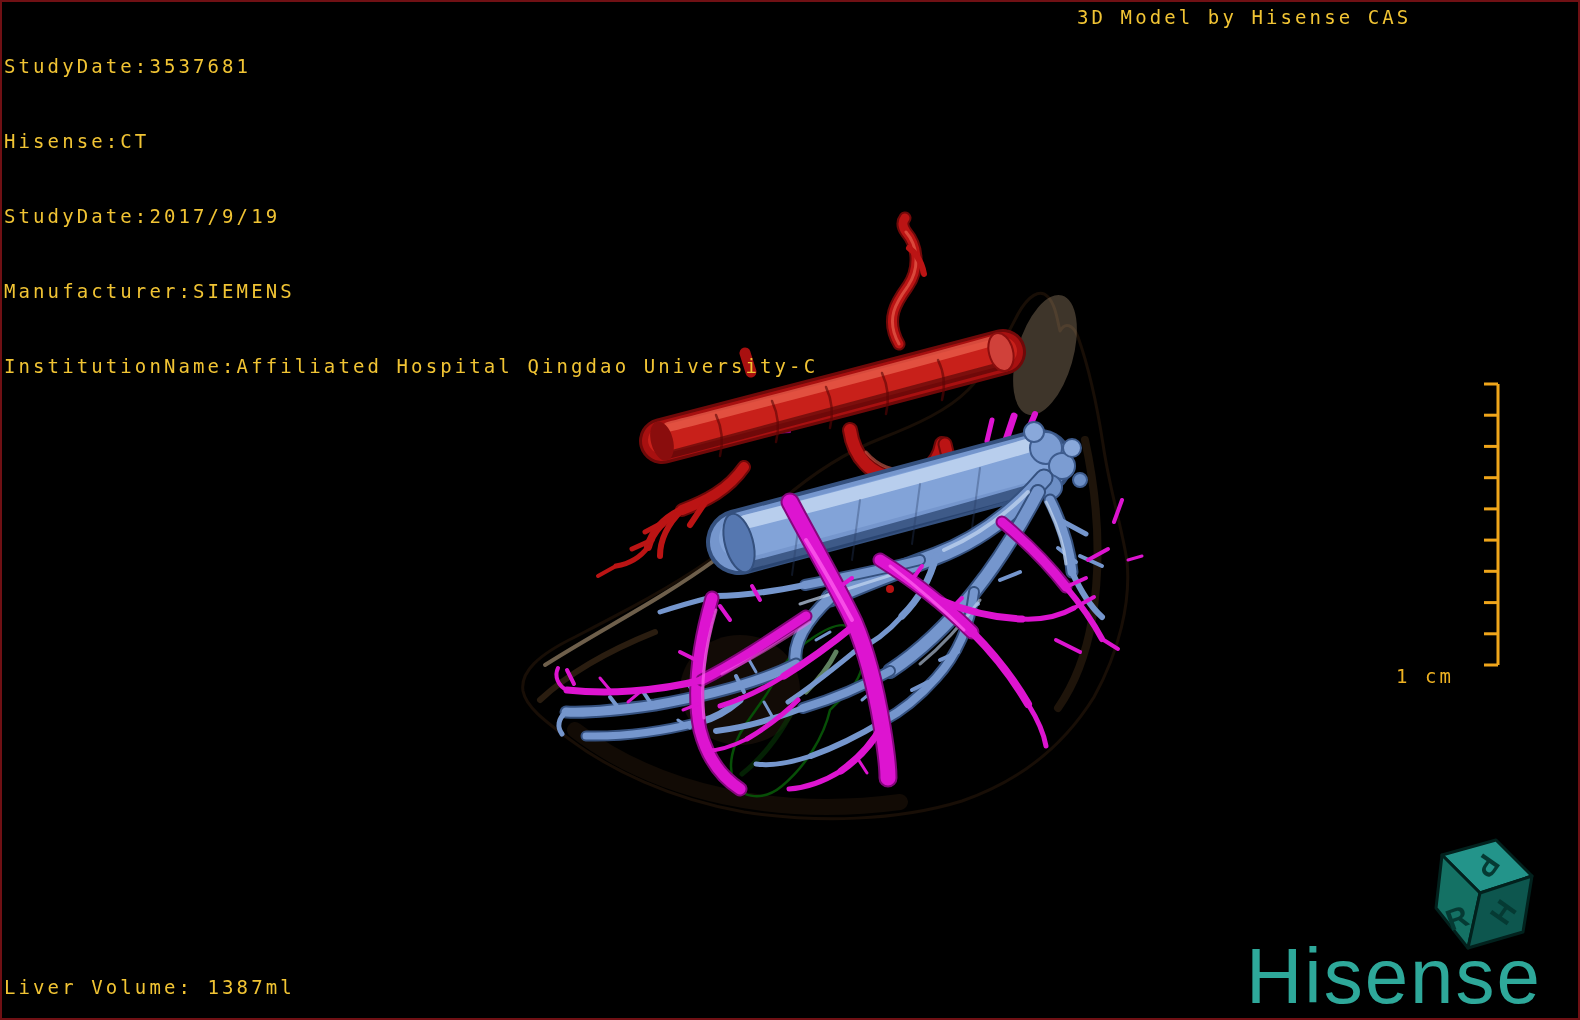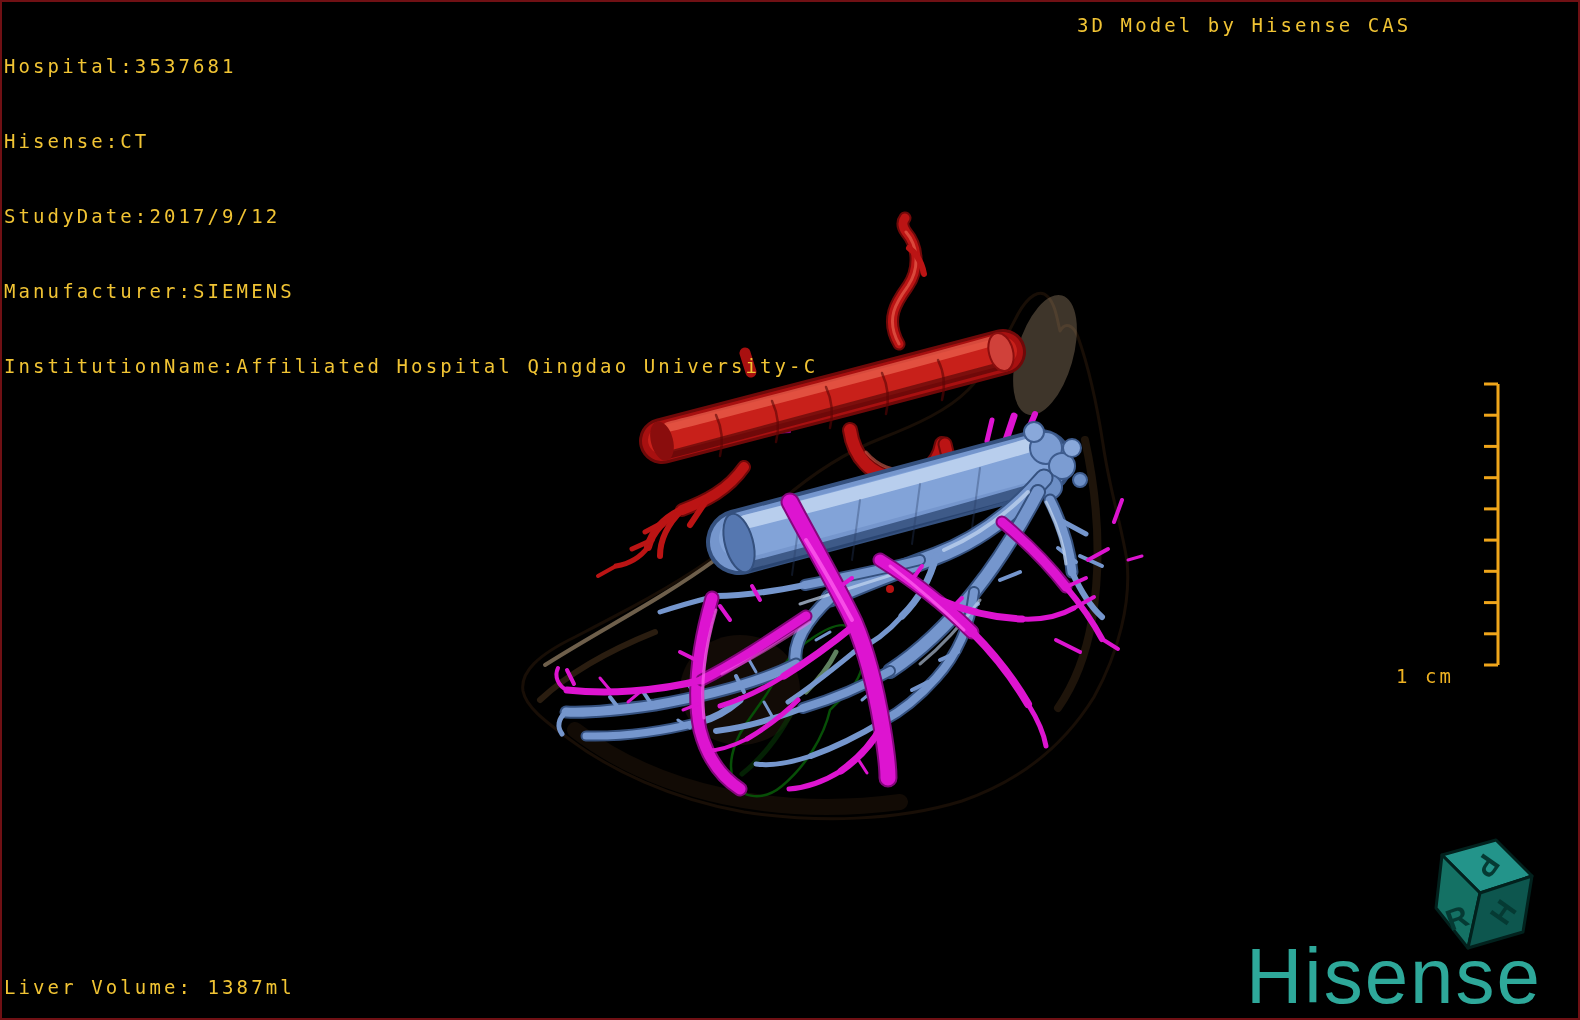--- a/index.html
+++ b/index.html
@@ -1,21 +1,21 @@
 <!DOCTYPE html>
 <html><head>
 <meta charset="utf-8">
 <style>
   html,body{margin:0;padding:0;background:#000;}
   .screen{position:relative;width:1580px;height:1020px;background:#000;overflow:hidden;
           font-family:"DejaVu Sans Mono",monospace;}
   .frame{position:absolute;inset:0;border:2px solid #701014;pointer-events:none;z-index:50;}
   .goldtext{color:#f1c434;font-size:19px;letter-spacing:3.1px;line-height:25px;white-space:pre;}
   .patient-info{position:absolute;left:4px;top:4px;z-index:20;}
-  .watermark{position:absolute;left:1077px;top:13px;z-index:20;}
+  .watermark{position:absolute;left:1077px;top:5px;z-index:20;}
   .volume{position:absolute;left:4px;top:975px;z-index:20;}
   .scalebar{position:absolute;left:1440px;top:376px;z-index:20;}
   .scalebar-label{position:absolute;left:1396px;top:664px;z-index:20;color:#efb222;}
   .logo{position:absolute;left:1246px;top:940px;z-index:20;color:#2ea89a;
         font-family:"Liberation Sans",sans-serif;font-weight:normal;font-size:78px;
         letter-spacing:2px;line-height:72px;white-space:nowrap;}
   .cube{position:absolute;left:1425px;top:830px;z-index:20;}
   .cube text{font-family:"Liberation Sans",sans-serif;font-weight:bold;font-size:30px;fill:#053a33;}
   .model{position:absolute;left:0;top:0;z-index:10;}
   .model path,.model line{fill:none;stroke-linecap:round;stroke-linejoin:round;}
@@ -227,23 +227,23 @@
       <path d="M912,580 L922,566" class="mag-m" stroke-width="4"></path>
       <path d="M950,610 L962,598" class="mag-m" stroke-width="4"></path>
       <path d="M806,540 C822,566 838,594 852,620" class="mag-h" stroke-width="4" opacity="0.75"></path>
       <path d="M890,566 C916,586 942,608 964,630" class="mag-h" stroke-width="3" opacity="0.75"></path>
       <path d="M716,610 C706,644 700,682 704,718" class="mag-h" stroke-width="3" opacity="0.7"></path>
       <path d="M810,622 C780,642 750,660 722,674" class="mag-h" stroke-width="3" opacity="0.5"></path>
     </g>
   </svg>
 
   <div class="patient-info goldtext">
-    <div>Hospital:3537681</div>
+    <div>StudyDate:3537681</div>
     <div>Hisense:CT</div>
-    <div>StudyDate:2017/9/12</div>
+    <div>StudyDate:2017/9/19</div>
     <div>Manufacturer:SIEMENS</div>
     <div>InstitutionName:Affiliated Hospital Qingdao University-C</div>
   </div>
 
   <div class="watermark goldtext">3D Model by Hisense CAS</div>
 
   <div class="volume goldtext">Liver Volume: 1387ml</div>
 
   <svg class="scalebar" width="70" height="300" viewBox="0 0 70 300">
     <g stroke="#efa51a" stroke-width="3">

